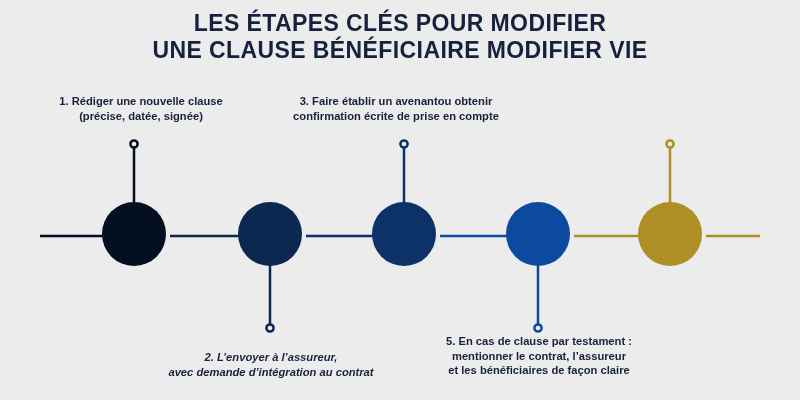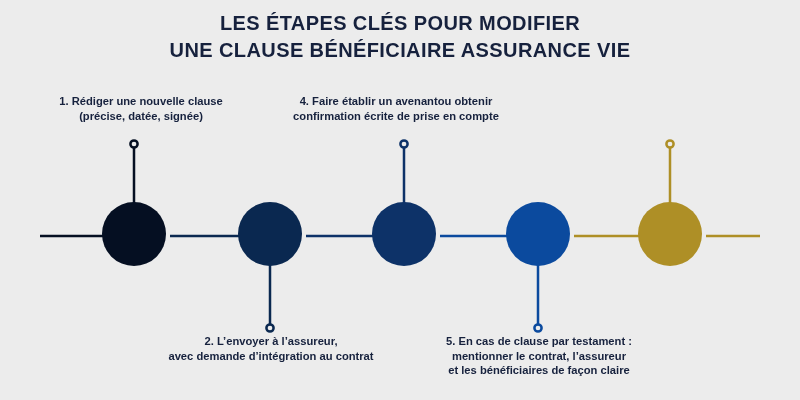--- a/index.html
+++ b/index.html
@@ -23,52 +23,52 @@
     position: absolute;
     top: 10px;
     left: 0;
     width: 800px;
     text-align: center;
   }
   .title-line {
     display: block;
     color: #16213d;
     font-weight: bold;
-    font-size: 20px;
+    font-size: 23px;
     letter-spacing: 0.4px;
     line-height: 27px;
   }
   #flow-svg {
     position: absolute;
     top: 0;
     left: 0;
   }
   .step-label {
     position: absolute;
     text-align: center;
     color: #16213d;
     font-weight: bold;
     font-size: 11.2px;
     line-height: 14.5px;
     white-space: pre-line;
   }
   #label-step-1 { left: 26px;  top: 94px;  width: 230px; }
   #label-step-3 { left: 272px; top: 94px;  width: 248px; }
   #label-step-5 { left: 528px; top: 86px;  width: 268px; }
-  #label-step-2 { left: 146px; top: 334px; width: 250px; }
+  #label-step-2 { left: 146px; top: 350px; width: 250px; font-style: italic; }
   #label-step-4 { left: 412px; top: 334px; width: 254px; }
 </style>
 </head>
 <body>
 
 <div id="infographic">
 
   <div id="title-block">
     <span class="title-line">LES ÉTAPES CLÉS POUR MODIFIER</span>
-    <span class="title-line">UNE CLAUSE BÉNÉFICIAIRE ASSURANCE VIE</span>
+    <span class="title-line">UNE CLAUSE BÉNÉFICIAIRE MODIFIER VIE</span>
   </div>
 
   <svg id="flow-svg" width="800" height="400">
       <path d="M 40 236 H 108 A 26 26 0 0 1 134 210" fill="none" stroke="#050f22" stroke-width="2.5" stroke-linecap="butt"></path>
       <line x1="134" y1="210" x2="134" y2="148" stroke="#050f22" stroke-width="2.5"></line>
       <circle cx="134" cy="144" r="3.6" fill="#ececec" stroke="#050f22" stroke-width="2.5"></circle>
       <circle cx="134" cy="234" r="32" fill="#050f22"></circle>
       <path d="M 170 236 H 244 A 26 26 0 0 0 270 262" fill="none" stroke="#0a2850" stroke-width="2.5" stroke-linecap="butt"></path>
       <line x1="270" y1="262" x2="270" y2="324" stroke="#0a2850" stroke-width="2.5"></line>
       <circle cx="270" cy="328" r="3.6" fill="#ececec" stroke="#0a2850" stroke-width="2.5"></circle>
@@ -85,19 +85,19 @@
       <line x1="670" y1="210" x2="670" y2="148" stroke="#ae8f26" stroke-width="2.5"></line>
       <circle cx="670" cy="144" r="3.6" fill="#ececec" stroke="#ae8f26" stroke-width="2.5"></circle>
       <circle cx="670" cy="234" r="32" fill="#ae8f26"></circle>
       <line x1="706" y1="236" x2="760" y2="236" stroke="#ae8f26" stroke-width="2.5"></line>
     </svg>
 
   <div class="step-label" id="label-step-1">1. Rédiger une nouvelle clause
 (précise, datée, signée)</div>
   <div class="step-label" id="label-step-2">2. L’envoyer à l’assureur,
 avec demande d’intégration au contrat</div>
-  <div class="step-label" id="label-step-3">4. Faire établir un avenantou obtenir
+  <div class="step-label" id="label-step-3">3. Faire établir un avenantou obtenir
 confirmation écrite de prise en compte</div>
   <div class="step-label" id="label-step-4">5. En cas de clause par testament :
 mentionner le contrat, l’assureur
 et les bénéficiaires de façon claire</div>
 
 </div>
 
 </body></html>

